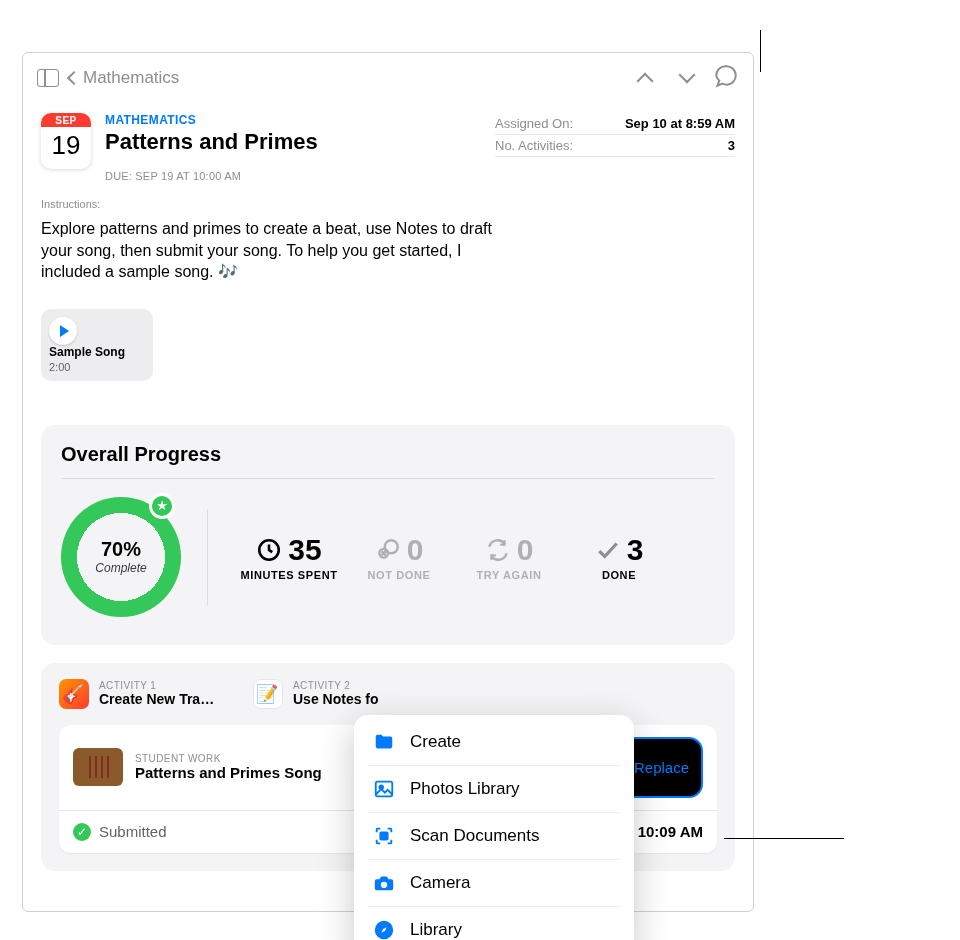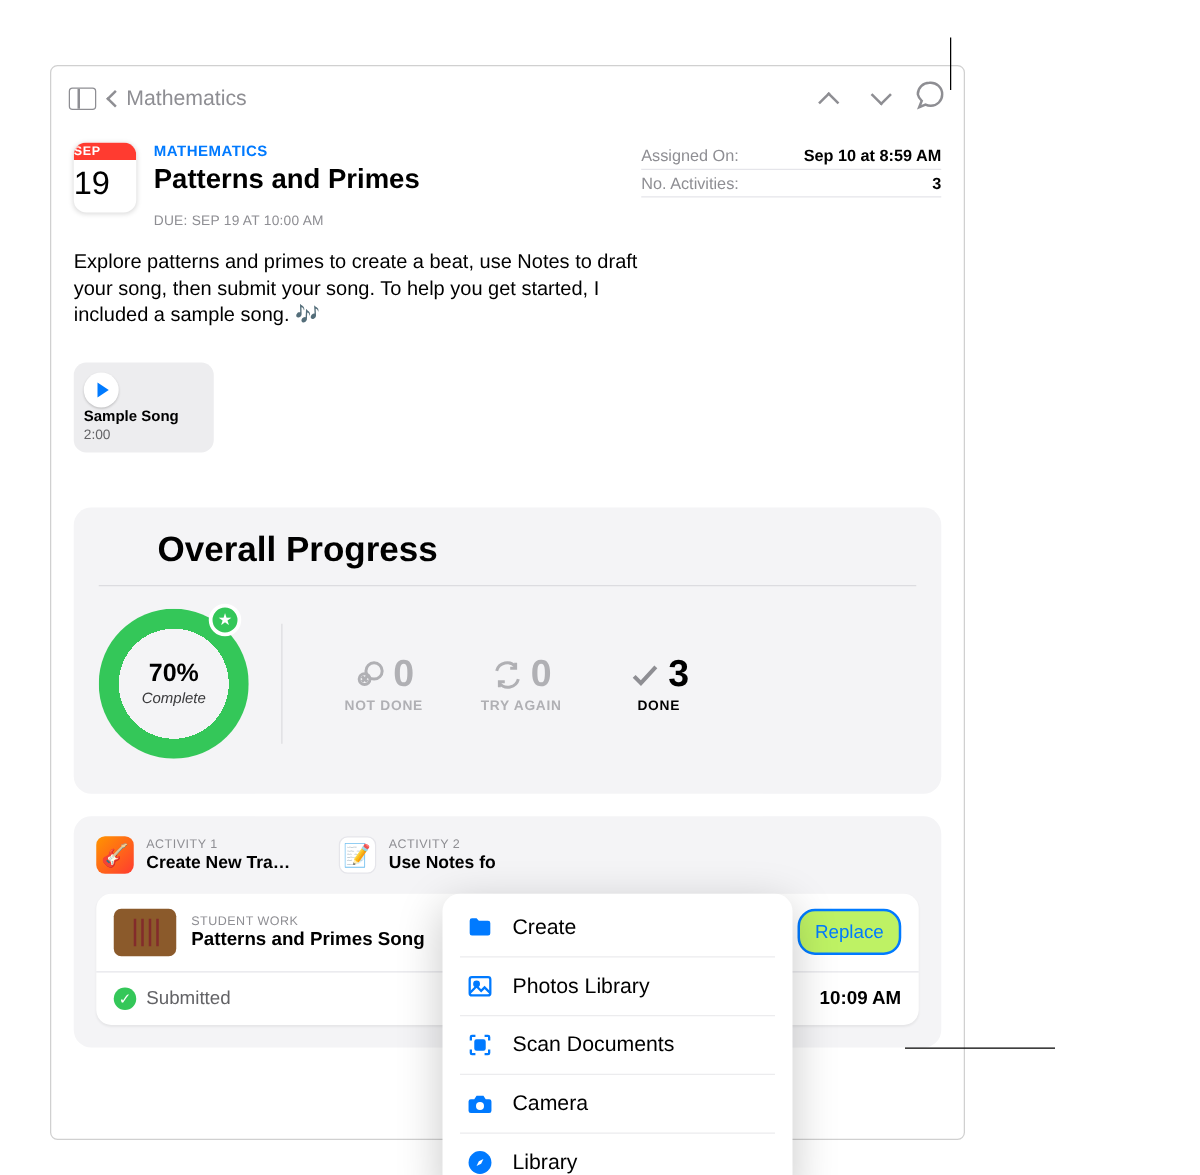--- a/index.html
+++ b/index.html
@@ -6,21 +6,21 @@
   body {
     font-family: -apple-system, BlinkMacSystemFont, "Helvetica Neue", sans-serif;
     background: #fff;
     color: #000;
     width: 960px;
     height: 940px;
     position: relative;
   }
   .device {
     position: absolute;
-    left: 40px;
+    left: 22px;
     top: 52px;
     width: 732px;
     height: 860px;
     border: 1px solid #d0d0d0;
     border-radius: 6px;
     background: #fff;
     overflow: hidden;
     padding: 0;
   }
   
@@ -67,20 +67,21 @@
     display: flex;
     padding: 10px 18px 8px 18px;
     gap: 14px;
     align-items: flex-start;
   }
   .cal-card {
     width: 50px; height: 56px;
     background: #fff;
     border-radius: 10px;
     box-shadow: 0 1px 4px rgba(0,0,0,0.15);
+    text-align: center;
     overflow: hidden;
     flex-shrink: 0;
   }
   .cal-band {
     background: #ff3b30;
     color: #fff;
     font-size: 10px;
     font-weight: 700;
     letter-spacing: 0.5px;
     padding: 2px 0 1px;
@@ -152,21 +153,21 @@
   .sample-title { font-size: 12px; font-weight: 700; }
   .sample-dur { font-size: 11px; color: #636366; margin-top: 2px; }
 
   
   .progress-card {
     margin: 44px 18px 0 18px;
     background: #f4f4f6;
     border-radius: 14px;
     padding: 18px 20px 28px 20px;
   }
-  .progress-title { font-size: 28px; font-weight: 700; margin-bottom: 12px; margin-left: 47px; }
+  .progress-title { font-size: 20px; font-weight: 700; margin-bottom: 12px; }
   .progress-sep { height: 1px; background: #dcdce0; margin-bottom: 18px; }
   .progress-row { display: flex; align-items: center; }
   .ring {
     width: 120px; height: 120px; border-radius: 50%;
     background: radial-gradient(circle at center, #f4f4f6 0 44px, transparent 44px),
                 conic-gradient(#34c759 0 100%, #e5e5ea 0);
     display: flex; flex-direction: column; align-items: center; justify-content: center;
     position: relative;
     flex-shrink: 0;
   }
@@ -233,23 +234,23 @@
     content:""; position:absolute; left:16px; top:8px; width:2px; height:22px; background:#832b2b;
     box-shadow: 6px 0 #832b2b, 12px 0 #832b2b, 18px 0 #832b2b;
   }
   .sw-col { flex:1; }
   .sw-lbl { font-size: 10px; color: #8e8e93; letter-spacing: 0.4px; }
   .sw-title { font-size: 15px; font-weight: 700; }
   .replace-pill {
     border: 2px solid #007aff;
     color: #007aff;
     border-radius: 14px;
-    padding: 8px 12px;
+    padding: 20px 12px;
     font-size: 15px;
-    background: #bef264;
+    background: #000000;
   }
   .sw-div { height:1px; background:#e5e5ea; margin: 12px -14px 0 -14px; }
   .submitted-row {
     display:flex; align-items:center; padding: 12px 0;
     font-size: 15px; color: #636366;
   }
   .submitted-row .checkmark {
     width: 18px; height: 18px; border-radius: 50%;
     background: #34c759; display:inline-flex; align-items:center; justify-content:center;
     color:#fff; font-size:12px; margin-right:8px;
@@ -326,20 +327,21 @@
       <div class="meta-sep"></div>
       <div class="meta-row">
         <span class="lbl">No. Activities:</span>
         <span class="val">3</span>
       </div>
       <div class="meta-sep"></div>
     </div>
   </div>
 
   <div class="instr-block">
+    <div class="instr-lbl">Instructions:</div>
     <div class="instr-body">Explore patterns and primes to create a beat, use Notes to draft your song, then submit your song. To help you get started, I included a sample song. 🎶</div>
   </div>
 
   <div class="sample">
     <div class="playbtn">
       <div class="play-triangle"></div>
     </div>
     <div class="sample-title">Sample Song</div>
     <div class="sample-dur">2:00</div>
   </div>
@@ -347,20 +349,30 @@
   <div class="progress-card">
     <div class="progress-title">Overall Progress</div>
     <div class="progress-sep"></div>
     <div class="progress-row">
       <div class="ring">
         <div class="ring-badge">★</div>
         <div class="pct">70%</div>
         <div class="pct-lbl">Complete</div>
       </div>
       <div class="stat-divider"></div>
+      <div class="stat">
+        <div class="stat-top">
+          <svg viewBox="0 0 24 24" fill="none" stroke="#000" stroke-width="2.4">
+              <circle cx="12" cy="12" r="9"></circle>
+              <path d="M12 7v5l3 2"></path>
+            </svg>
+          <span>35</span>
+        </div>
+        <div class="stat-lbl">MINUTES SPENT</div>
+      </div>
       <div class="stat">
         <div class="stat-top dim">
           <svg viewBox="0 0 24 24" fill="none" stroke="#b0b0b4" stroke-width="2.2">
               <circle cx="15" cy="9" r="6"></circle>
               <circle cx="8" cy="15" r="4"></circle>
               <path d="M6 13l4 4M10 13l-4 4"></path>
             </svg>
           <span>0</span>
         </div>
         <div class="stat-lbl dim">NOT DONE</div>

